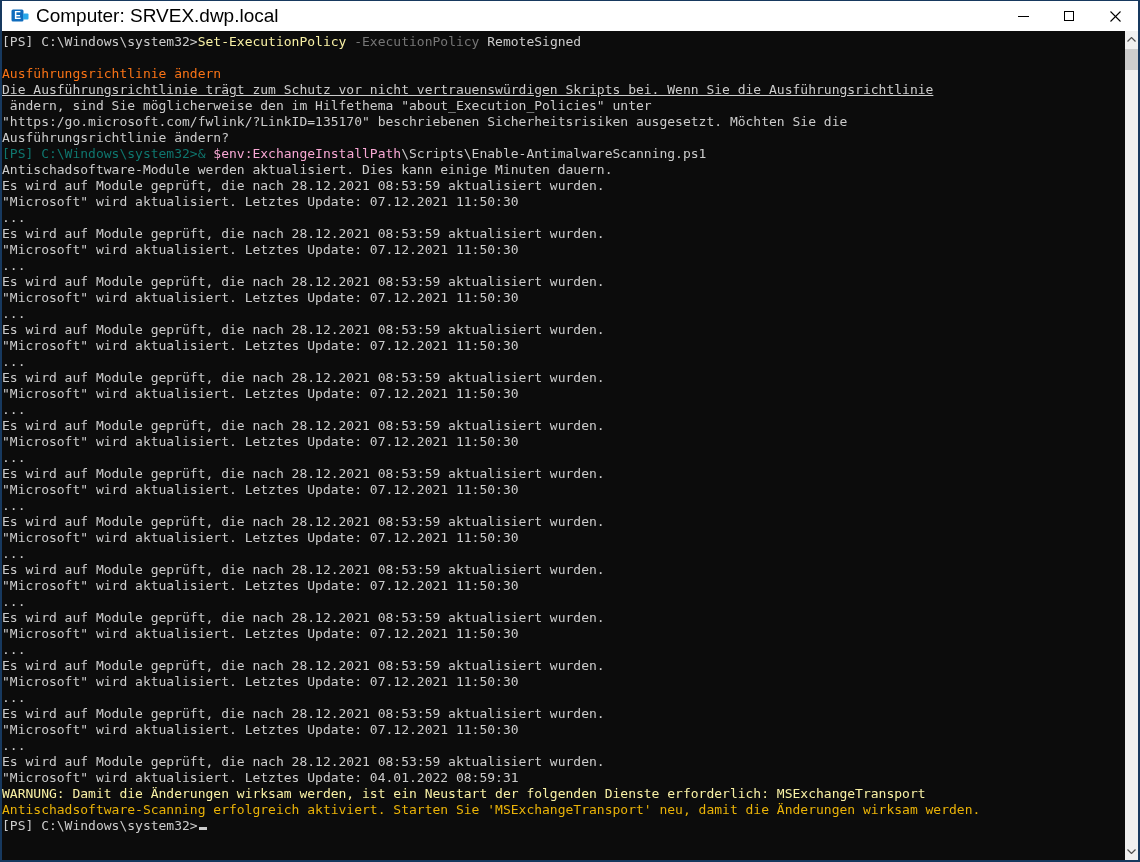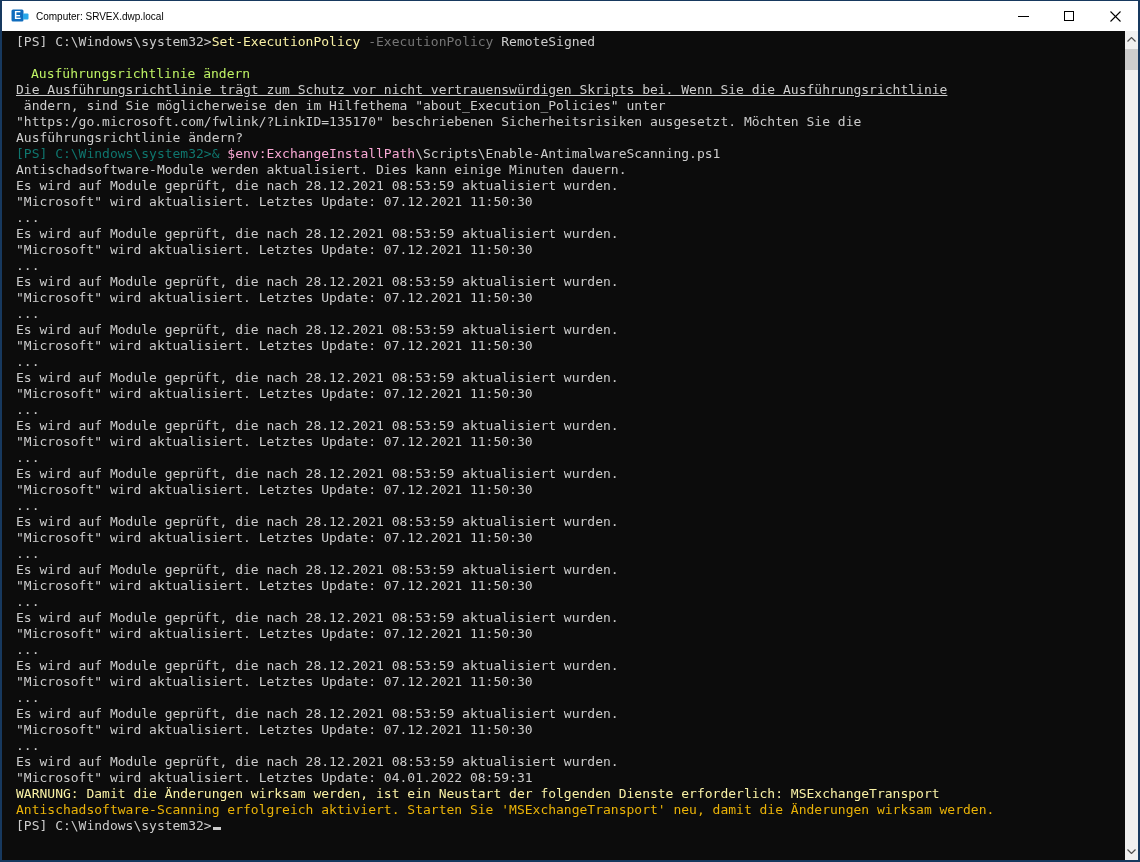--- a/index.html
+++ b/index.html
@@ -8,28 +8,28 @@
     width:1140px; height:862px;
     border:2px solid #17395f; border-top-width:1px;
     display:flex; flex-direction:column;
     background:#0C0C0C;
   }
   .titlebar {
     height:30px; background:#ffffff; color:#000;
     display:flex; align-items:center; flex:0 0 30px;
   }
   .titlebar .app-icon { width:18px; height:16px; margin-left:9px; margin-right:7px; position:relative; flex:0 0 auto; }
-  .titlebar .title { font-size:10px; color:#000; flex:1 1 auto; white-space:nowrap; overflow:hidden; }
+  .titlebar .title { font-size:19px; color:#000; flex:1 1 auto; white-space:nowrap; overflow:hidden; }
   .caption-btns { display:flex; height:100%; }
   .caption-btn { width:46px; height:100%; display:flex; align-items:center; justify-content:center; cursor:default; }
   .glyph-min { width:11px; height:1px; background:#000; }
   .glyph-max { width:10px; height:10px; border:1px solid #000; background:transparent; }
   .body-row { flex:1 1 auto; display:flex; overflow:hidden; }
   .console {
-    flex:1 1 auto; background:#0C0C0C; padding:3px 0 0 14px; overflow:hidden;
+    flex:1 1 auto; background:#0C0C0C; padding:3px 0 0 0; overflow:hidden;
     font-family:"DejaVu Sans Mono","Liberation Mono",monospace;
     font-size:13px; line-height:16px;
   }
   .line { white-space:pre; height:16px; }
   .cursor { display:inline-block; width:8px; height:3px; background:#cccccc; margin-left:1px; vertical-align:baseline; }
   .scrollbar {
     flex:0 0 13px; background:#f0f0f0; position:relative;
     display:flex; flex-direction:column; justify-content:space-between;
   }
   .sb-btn { height:17px; display:flex; align-items:center; justify-content:center; }
@@ -62,21 +62,21 @@
           <line x1="10.5" y1="0.5" x2="0.5" y2="10.5" stroke="#000" stroke-width="1.1"></line>
         </svg>
       </div>
     </div>
   </div>
 
   <div class="body-row">
     <div class="console" style="background: rgb(12, 12, 12);">
         <div class="line"><span style="color: rgb(204, 204, 204);">[PS] C:\Windows\system32&gt;</span><span style="color: rgb(249, 241, 165);">Set-ExecutionPolicy</span><span style="color: rgb(204, 204, 204);"> </span><span style="color: rgb(118, 118, 118);">-ExecutionPolicy</span><span style="color: rgb(204, 204, 204);"> RemoteSigned</span></div>
         <div class="line"> </div>
-        <div class="line"><span style="color: #bef264; margin-left: 15px;">Ausführungsrichtlinie ändern</span></div>
+        <div class="line"><span style="color: #f97316;">Ausführungsrichtlinie ändern</span></div>
         <div class="line"><span style="color: rgb(204, 204, 204); text-decoration: underline;">Die Ausführungsrichtlinie trägt zum Schutz vor nicht vertrauenswürdigen Skripts bei. Wenn Sie die Ausführungsrichtlinie</span></div>
         <div class="line"><span style="color: rgb(204, 204, 204);"> ändern, sind Sie möglicherweise den im Hilfethema "about_Execution_Policies" unter</span></div>
         <div class="line"><span style="color: rgb(204, 204, 204);">"https:/go.microsoft.com/fwlink/?LinkID=135170" beschriebenen Sicherheitsrisiken ausgesetzt. Möchten Sie die</span></div>
         <div class="line"><span style="color: rgb(204, 204, 204);">Ausführungsrichtlinie ändern?</span></div>
         <div class="line"><span style="color: #0f766e;">[PS] C:\Windows\system32&gt;&amp; </span><span style="color: #f9a8d4;">$env:ExchangeInstallPath</span><span style="color: rgb(204, 204, 204);">\Scripts\Enable-AntimalwareScanning.ps1</span></div>
         <div class="line"><span style="color: rgb(204, 204, 204);">Antischadsoftware-Module werden aktualisiert. Dies kann einige Minuten dauern.</span></div>
         <div class="line"><span style="color: rgb(204, 204, 204);">Es wird auf Module geprüft, die nach 28.12.2021 08:53:59 aktualisiert wurden.</span></div>
         <div class="line"><span style="color: rgb(204, 204, 204);">"Microsoft" wird aktualisiert. Letztes Update: 07.12.2021 11:50:30</span></div>
         <div class="line"><span style="color: rgb(204, 204, 204);">...</span></div>
         <div class="line"><span style="color: rgb(204, 204, 204);">Es wird auf Module geprüft, die nach 28.12.2021 08:53:59 aktualisiert wurden.</span></div>

